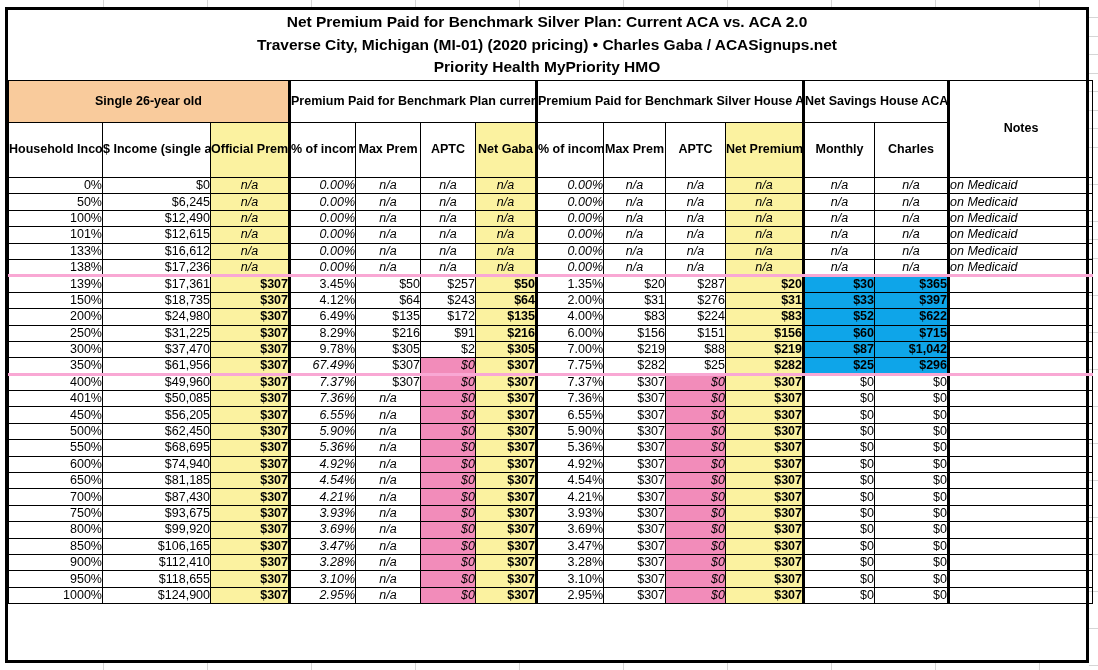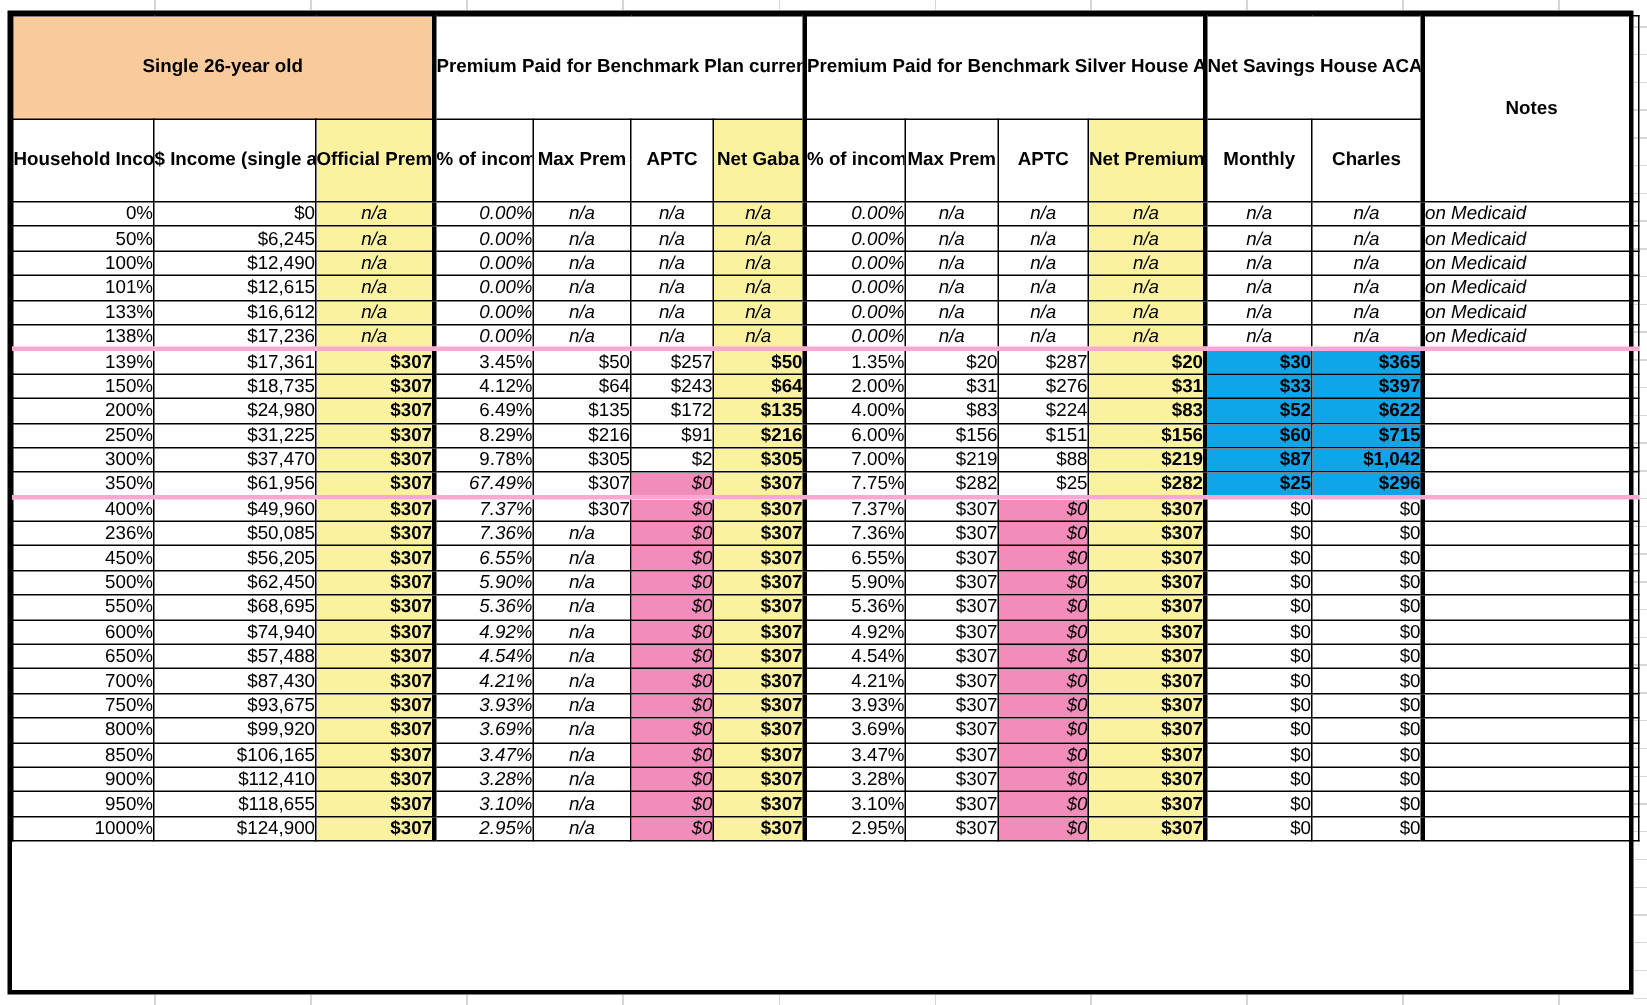--- a/index.html
+++ b/index.html
@@ -28,21 +28,21 @@
     text-align:center;font-weight:bold;font-size:15.5px;line-height:22.5px;
   }
   table.grid{
     border-collapse:collapse;table-layout:fixed;width:1078px;
   }
   table.grid th,table.grid td{
     border:1.5px solid #000;padding:0;overflow:hidden;white-space:nowrap;
     font-size:12.5px;line-height:1.05;box-sizing:border-box;
   }
   
-  tr.rowb{height:69px;}
+  tr.rowb{height:42px;}
   tr.rowc{height:55px;}
   th{font-weight:bold;text-align:center;vertical-align:middle;}
   .hdr,.sub{white-space:pre-line;}
   .hdr{font-size:13px;}
   .sub{font-size:13px;line-height:1.2;}
   .subject{background:#F9CB9C;font-size:18px;}
   .rowc th{border-bottom:2.5px solid #000;}
   
   tbody tr{height:16.4px;}
   td{text-align:right;padding-right:6px;vertical-align:middle;}
@@ -59,20 +59,25 @@
   tr.sep td{border-bottom:3px solid #f9a8d4;}
 </style>
 </head>
 <body>
 
 <div class="grid-top"></div>
 <div class="grid-bottom"></div>
 <div class="grid-right"></div>
 
 <div class="sheet">
+  <div class="title-block">
+    <div>Net Premium Paid for Benchmark Silver Plan: Current ACA vs. ACA 2.0</div>
+    <div>Traverse City, Michigan (MI-01) (2020 pricing) • Charles Gaba / ACASignups.net</div>
+    <div>Priority Health MyPriority HMO</div>
+  </div>
   <table class="grid" id="grid">
       <colgroup>
         <col style="width: 94px;">
         <col style="width: 108px;">
         <col style="width: 79px;">
         <col style="width: 66px;">
         <col style="width: 65px;">
         <col style="width: 55px;">
         <col style="width: 61px;">
         <col style="width: 67px;">
@@ -327,21 +332,21 @@
           <td class="c6 yellow bold">$307</td>
           <td class="c7 bl">7.37%</td>
           <td class="c8">$307</td>
           <td class="c9 pink it">$0</td>
           <td class="c10 yellow bold">$307</td>
           <td class="c11 bl">$0</td>
           <td class="c12">$0</td>
           <td class="c13 notes bl"></td>
         </tr>
         <tr>
-          <td class="c0">236%</td>
+          <td class="c0">401%</td>
           <td class="c1">$50,085</td>
           <td class="c2 yellow bold">$307</td>
           <td class="c3 it bl">7.36%</td>
           <td class="c4 na">n/a</td>
           <td class="c5 pink it">$0</td>
           <td class="c6 yellow bold">$307</td>
           <td class="c7 bl">7.36%</td>
           <td class="c8">$307</td>
           <td class="c9 pink it">$0</td>
           <td class="c10 yellow bold">$307</td>
@@ -408,21 +413,21 @@
           <td class="c7 bl">4.92%</td>
           <td class="c8">$307</td>
           <td class="c9 pink it">$0</td>
           <td class="c10 yellow bold">$307</td>
           <td class="c11 bl">$0</td>
           <td class="c12">$0</td>
           <td class="c13 notes bl"></td>
         </tr>
         <tr>
           <td class="c0">650%</td>
-          <td class="c1">$57,488</td>
+          <td class="c1">$81,185</td>
           <td class="c2 yellow bold">$307</td>
           <td class="c3 it bl">4.54%</td>
           <td class="c4 na">n/a</td>
           <td class="c5 pink it">$0</td>
           <td class="c6 yellow bold">$307</td>
           <td class="c7 bl">4.54%</td>
           <td class="c8">$307</td>
           <td class="c9 pink it">$0</td>
           <td class="c10 yellow bold">$307</td>
           <td class="c11 bl">$0</td>

